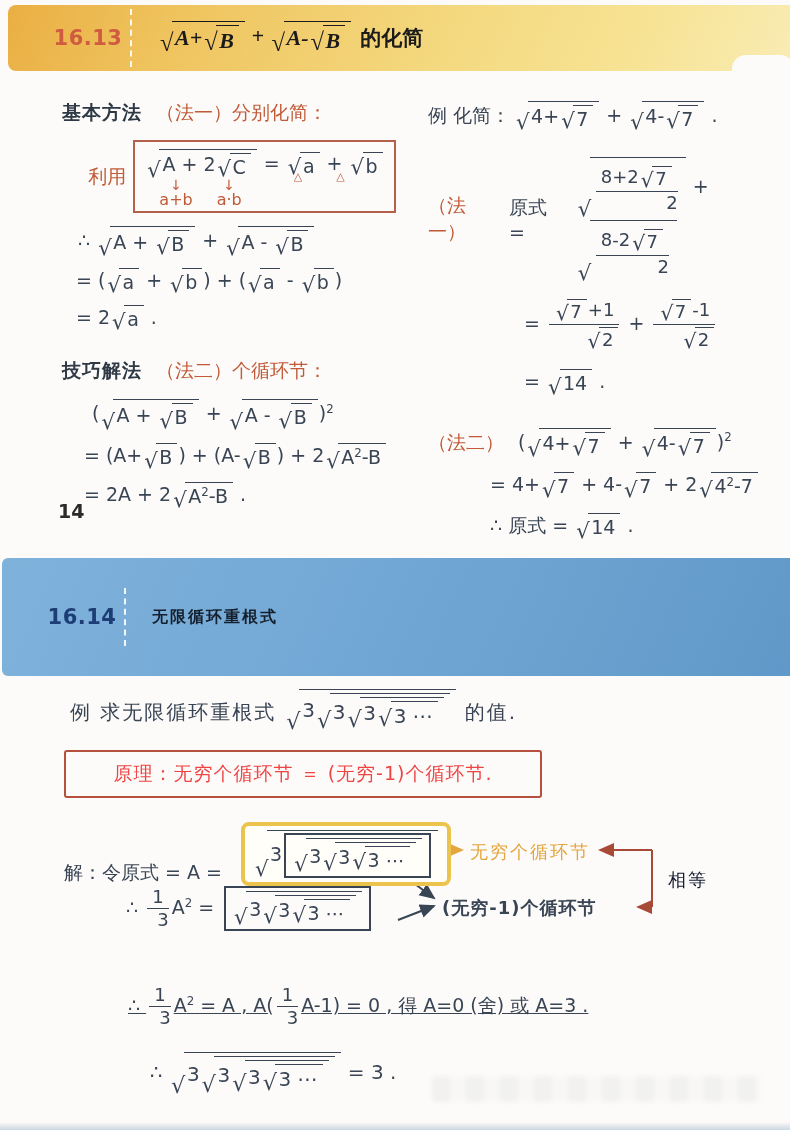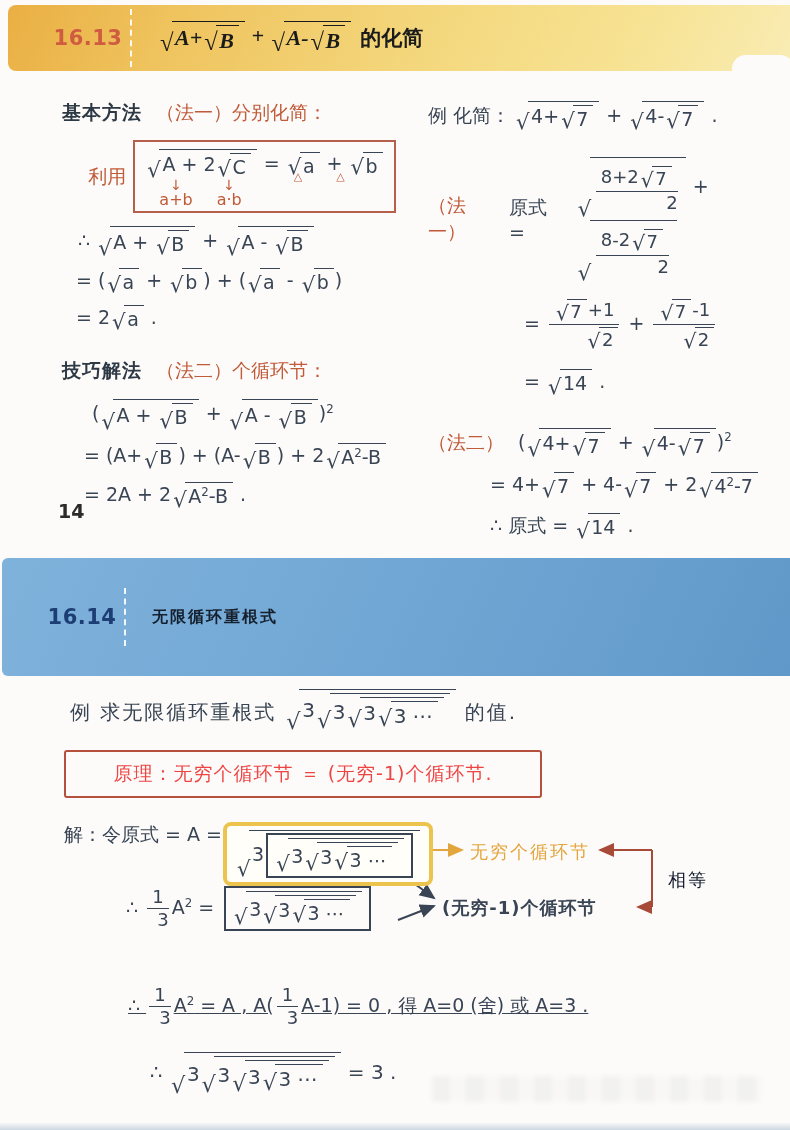--- a/index.html
+++ b/index.html
@@ -86,21 +86,21 @@
   
   .s2 { position:absolute; top:688px; left:0; right:0; height:400px; }
   .exline { display:flex; align-items:flex-end; gap:8px; margin-left:70px; font-size:20px; }
   .exline .pretext { padding-bottom:6px; letter-spacing:2px; }
   .principle {
     margin:18px 0 0 64px; width:478px; border:2.5px solid #b4503c; border-radius:3px;
     padding:9px 12px; color:#ef4444; font-size:19px; letter-spacing:1px; text-align:center;
   }
   .diagram { position:relative; margin-top:10px; height:158px; }
   .arrows { position:absolute; inset:0; }
-  .rowA { position:absolute; left:64px; top:14px; display:flex; align-items:flex-start; gap:1px; font-size:19px; }
+  .rowA { position:absolute; left:64px; top:14px; display:flex; align-items:flex-end; gap:19px; font-size:19px; }
   .rowB { position:absolute; left:126px; top:74px; display:flex; align-items:center; gap:8px; font-size:19px; }
   .lbl-inf  { position:absolute; left:470px; top:32px; color:#e3a53d; font-size:18px; letter-spacing:2px; }
   .lbl-inf1 { position:absolute; left:442px; top:88px; color:#394555; font-size:18px; letter-spacing:1px;font-weight:bold; }
   .lbl-equal{ position:absolute; left:668px; top:60px; color:#0f172a; font-size:18px; letter-spacing:2px; }
   .s2-l1 { margin:14px 0 0 128px; font-size:19px;text-decoration:underline; }
   .s2-l2 { margin:18px 0 0 150px; font-size:20px; }
 
   .watermark {
     position:absolute; left:432px; top:1076px; width:330px; height:26px;
     background:repeating-linear-gradient(90deg,#d8d8d8 0 18px,#efefef 18px 34px);

